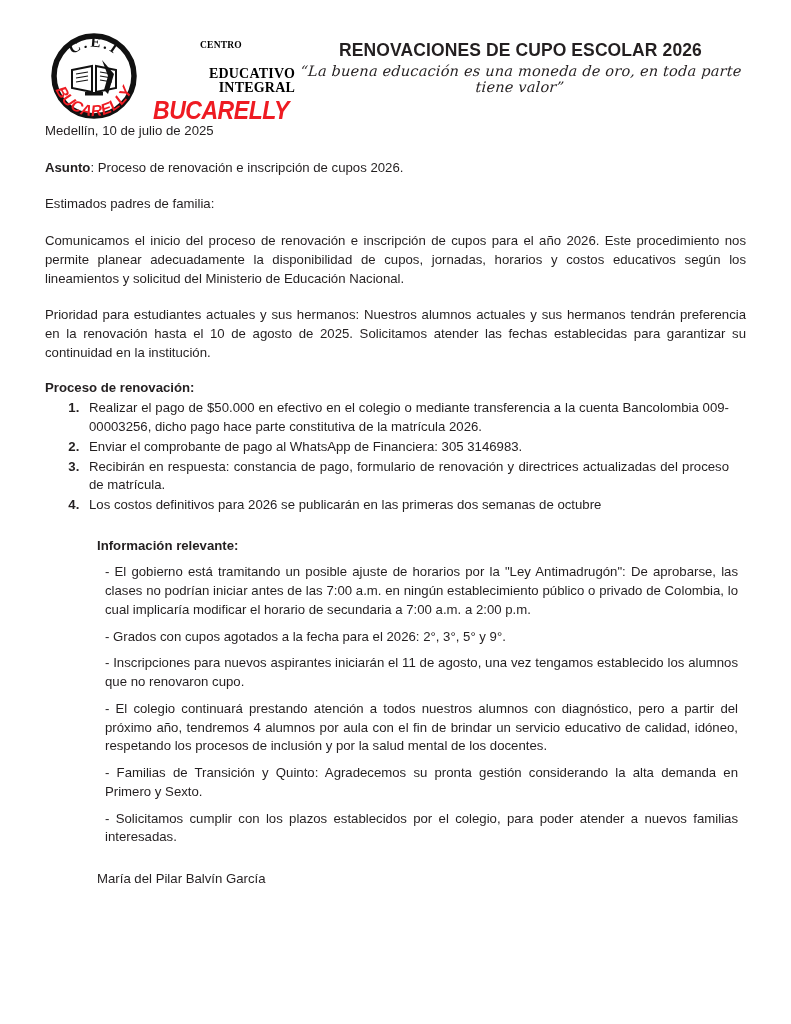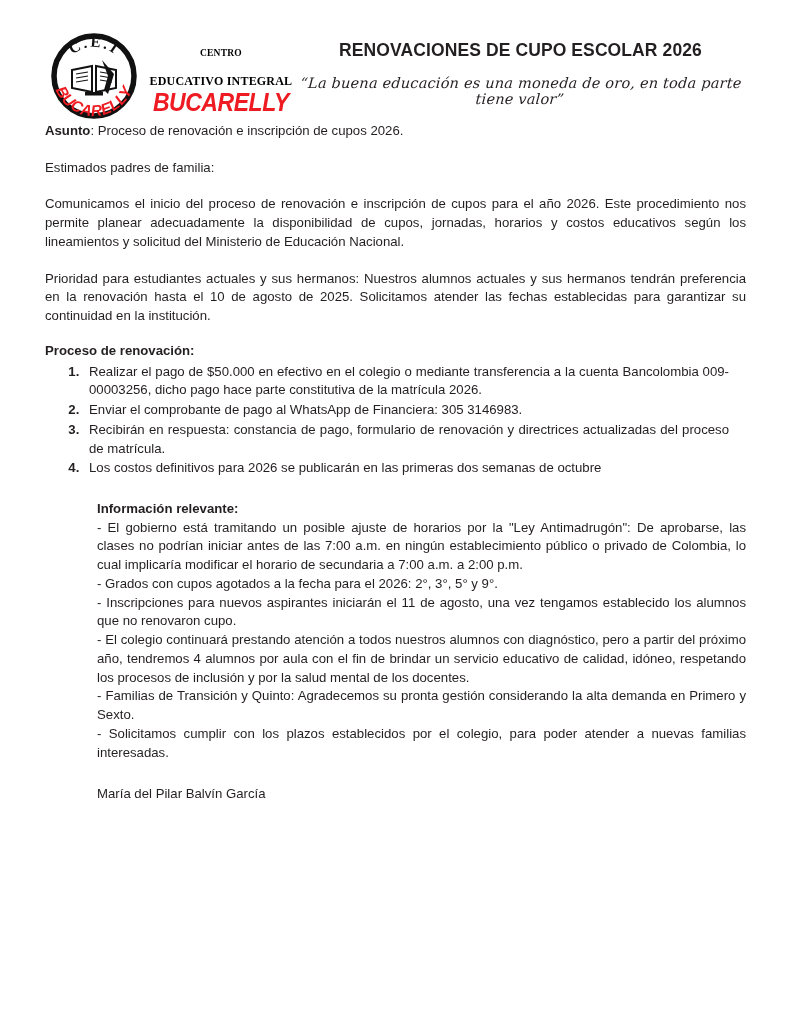--- a/index.html
+++ b/index.html
@@ -56,21 +56,21 @@
   .logo-words .ln2 {
     font-family: "Liberation Serif", serif;
     font-weight: bold;
     color: #000;
     font-size: 10.5px;
     letter-spacing: 0.2px;
     text-align: center;
     display: block;
   }
   .logo-words .ln1 { font-size: 9.5px; }
-  .logo-words .ln2 { font-size: 12px; margin-top: 17px; }
+  .logo-words .ln2 { font-size: 14px; margin-top: 17px; text-align: right; }
   .logo-words .brand {
     display: block;
     margin-top: 3px;
     font-family: "Liberation Sans", sans-serif;
     font-weight: bold;
     font-style: italic;
     font-size: 25px;
     color: #ee1b22;
     letter-spacing: -0.5px;
     text-align: center;
@@ -82,21 +82,21 @@
     flex: 1 1 auto;
     text-align: center;
     padding-top: 12px;
   }
   .doc-title {
     font-family: "Liberation Sans", sans-serif;
     font-weight: bold;
     font-size: 17.5px;
     color: #231f20;
     letter-spacing: 0.1px;
-    margin: 0 0 14px 0;
+    margin: 0 0 2px 0;
   }
   .doc-motto {
     font-family: "DejaVu Serif", serif;
     font-style: italic;
     font-size: 14.5px;
     color: #231f20;
     letter-spacing: 0.2px;
     margin: 0;
     transform: skewX(-4deg);
   }
@@ -142,21 +142,21 @@
   }
   .sub-head {
     font-weight: bold;
     font-size: 13.2px;
     color: #231f20;
   }
   .bullet-line {
     text-align: justify;
     font-size: 13.2px;
     line-height: 1.42;
-    margin: 0;
+    margin: 8px;
   }
   .sig {
     font-size: 13.2px;
     line-height: 1.45;
   }
 </style>
 </head>
 <body>
 
 <div class="page">
@@ -209,20 +209,21 @@
     </div>
 
     <div class="header-titles">
       <div class="doc-title">RENOVACIONES DE CUPO ESCOLAR 2026</div>
       <div class="doc-motto">“La buena educación es una moneda de oro, en toda parte tiene valor”</div>
     </div>
   </div>
 
   <div class="content">
 
+    <p class="gap-18">Medellín, 10 de julio de 2025</p>
 
     <p class="gap-18"><b>Asunto</b><span>: Proceso de renovación e inscripción de cupos 2026.</span></p>
 
     <p class="gap-18">Estimados padres de familia:</p>
 
     <p class="gap-18 p-justify">Comunicamos el inicio del proceso de renovación e inscripción de cupos para el año 2026. Este procedimiento nos permite planear adecuadamente la disponibilidad de cupos, jornadas, horarios y costos educativos según los lineamientos y solicitud del Ministerio de Educación Nacional.</p>
 
     <p class="gap-18 p-justify">Prioridad para estudiantes actuales y sus hermanos: Nuestros alumnos actuales y sus hermanos tendrán preferencia en la renovación hasta el 10 de agosto de 2025. Solicitamos atender las fechas establecidas para garantizar su continuidad en la institución.</p>
 
     <p class="gap-16 bold">Proceso de renovación:</p>
@@ -237,20 +238,20 @@
     <div class="indent">
       <p class="gap-22 sub-head">Información relevante:</p>
 
       <p class="gap-22 bullet-line">- El gobierno está tramitando un posible ajuste de horarios por la "Ley Antimadrugón": De aprobarse, las clases no podrían iniciar antes de las 7:00 a.m. en ningún establecimiento público o privado de Colombia, lo cual implicaría modificar el horario de secundaria a 7:00 a.m. a 2:00 p.m.</p>
       <p class="bullet-line">- Grados con cupos agotados a la fecha para el 2026: 2°, 3°, 5° y 9°.</p>
       <p class="bullet-line">- Inscripciones para nuevos aspirantes iniciarán el 11 de agosto, una vez tengamos establecido los alumnos que no renovaron cupo.</p>
       <p class="bullet-line">- El colegio continuará prestando atención a todos nuestros alumnos con diagnóstico, pero a partir del próximo año, tendremos 4 alumnos por aula con el fin de brindar un servicio educativo de calidad, idóneo, respetando los procesos de inclusión y por la salud mental de los docentes.</p>
 
 
       <p class="gap-22 bullet-line">- Familias de Transición y Quinto: Agradecemos su pronta gestión considerando la alta demanda en Primero y Sexto.</p>
-      <p class="bullet-line">- Solicitamos cumplir con los plazos establecidos por el colegio, para poder atender a nuevas familias interesadas.</p>
+      <p class="bullet-line">- Solicitamos cumplir con los plazos establecidos por el colegio, para poder atender a nuevos familias interesadas.</p>
 
 
       <p class="gap-22 sig">María del Pilar Balvín García</p>
     </div>
 
   </div>
 </div>
 
 </body></html>

